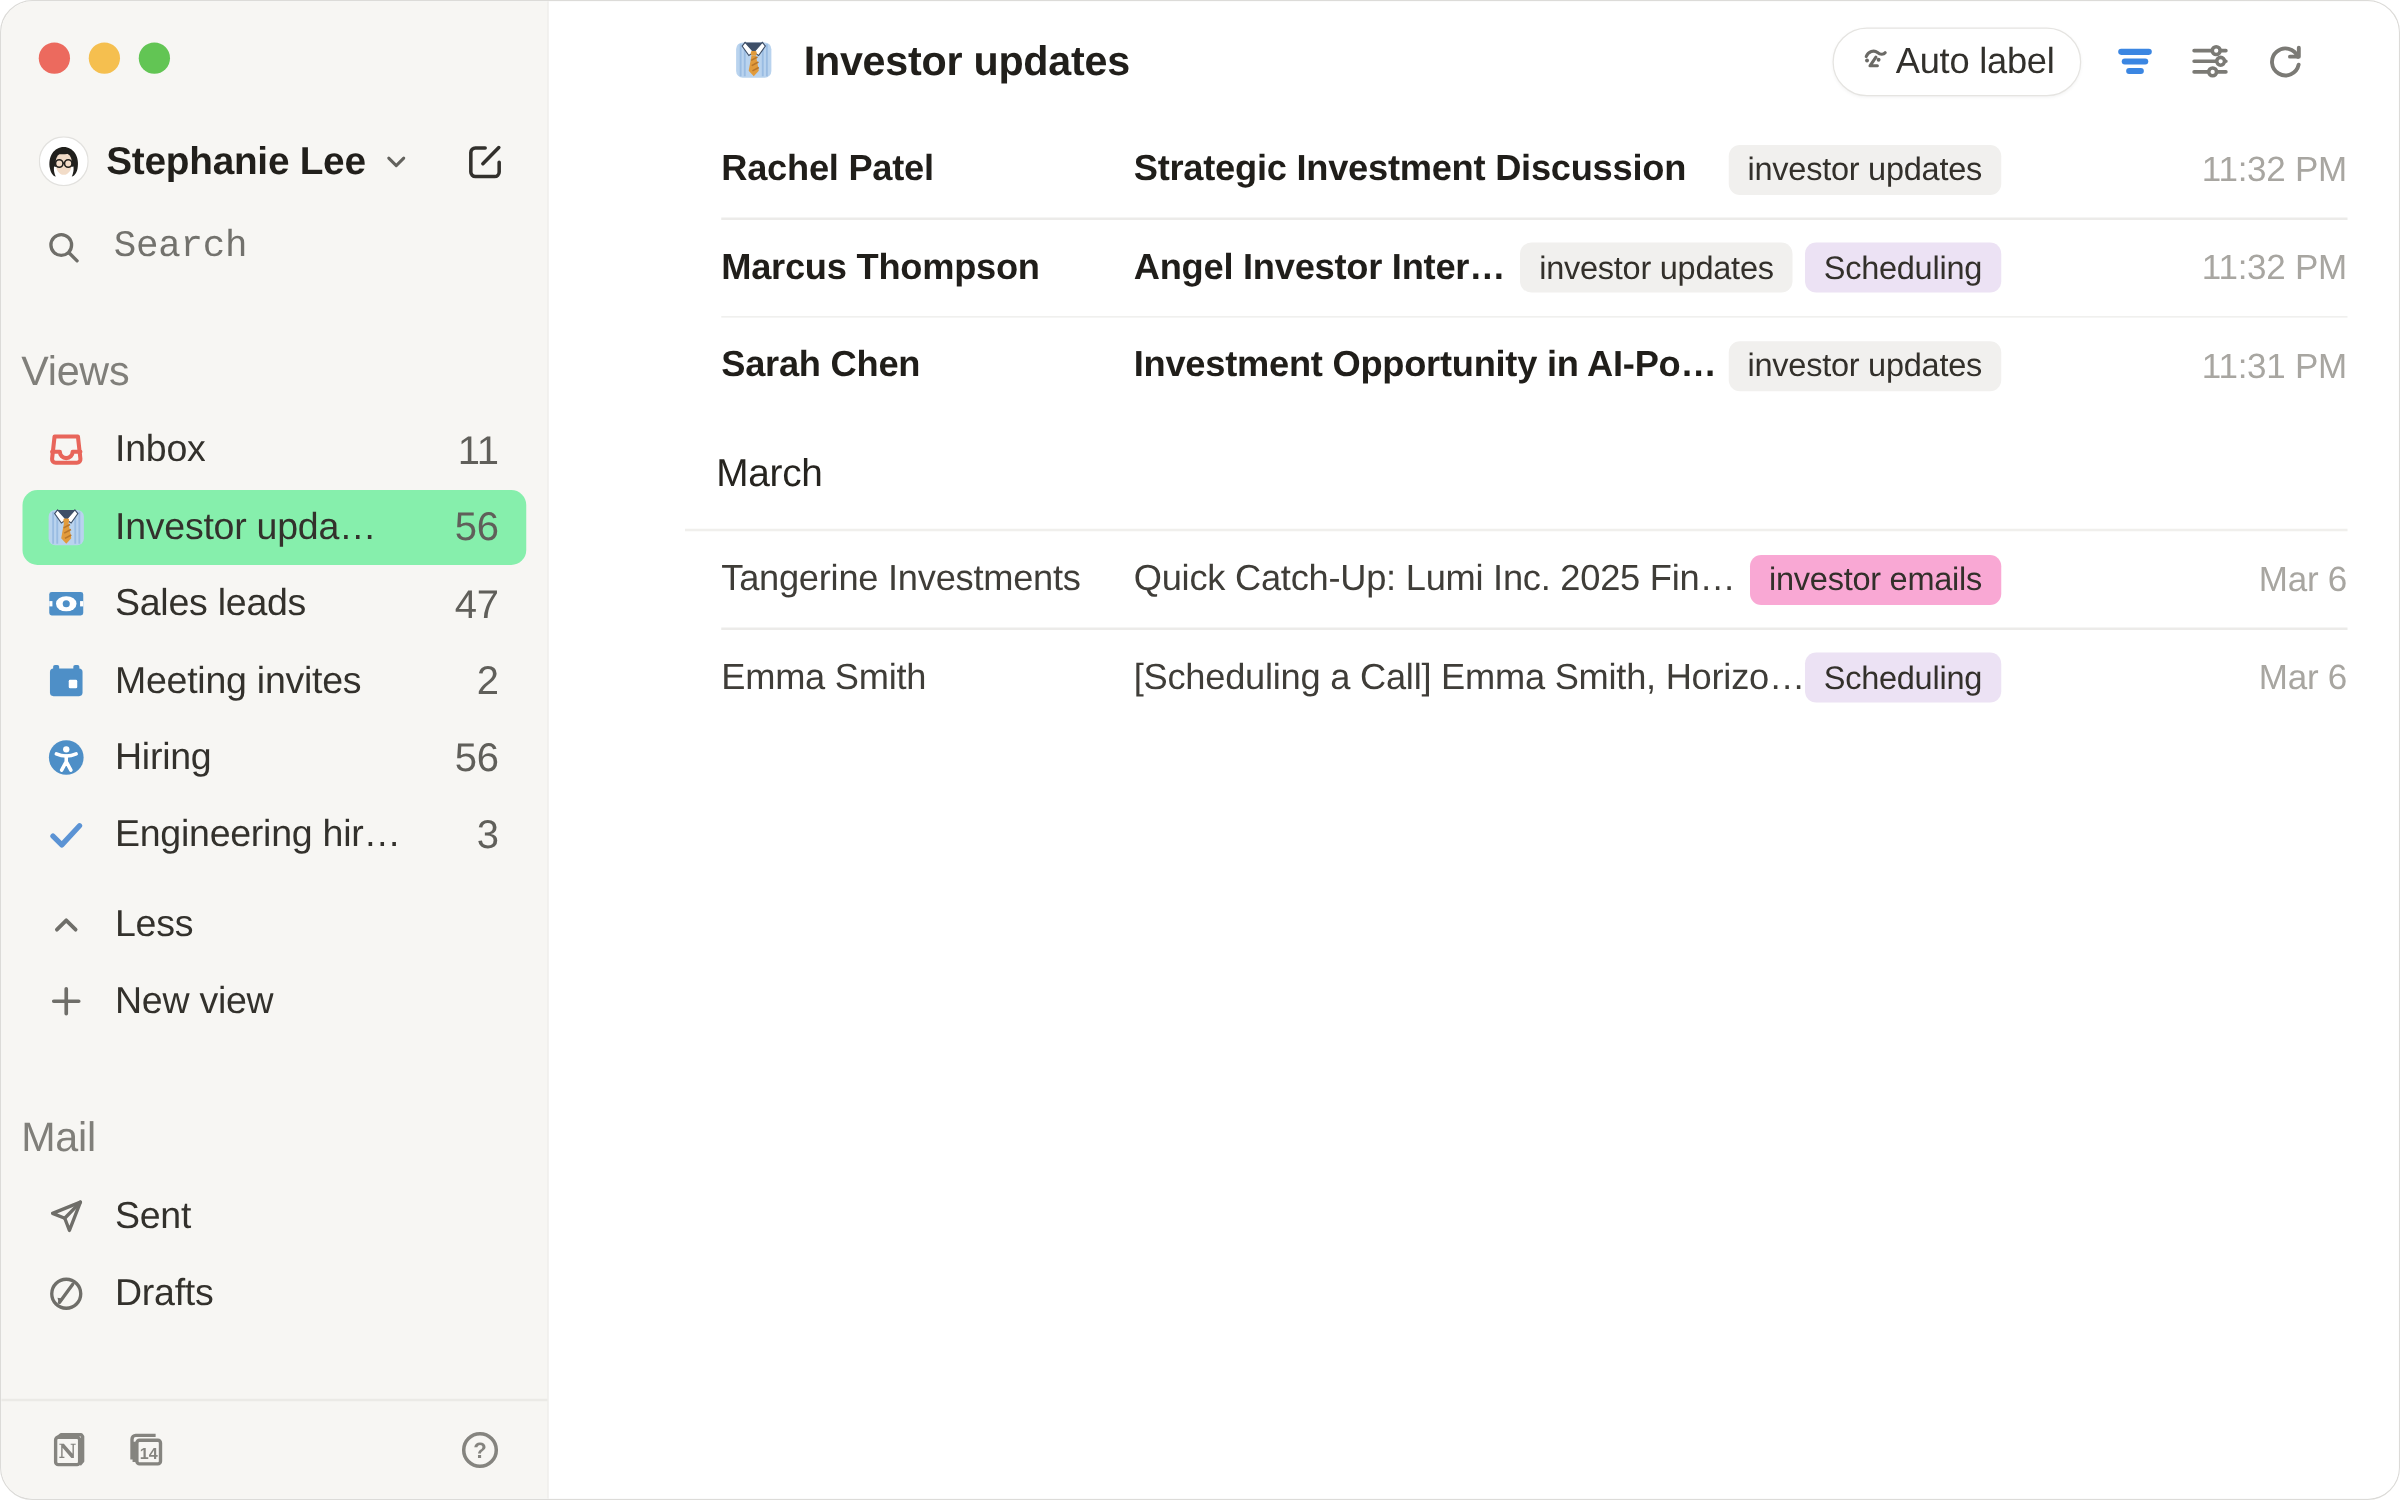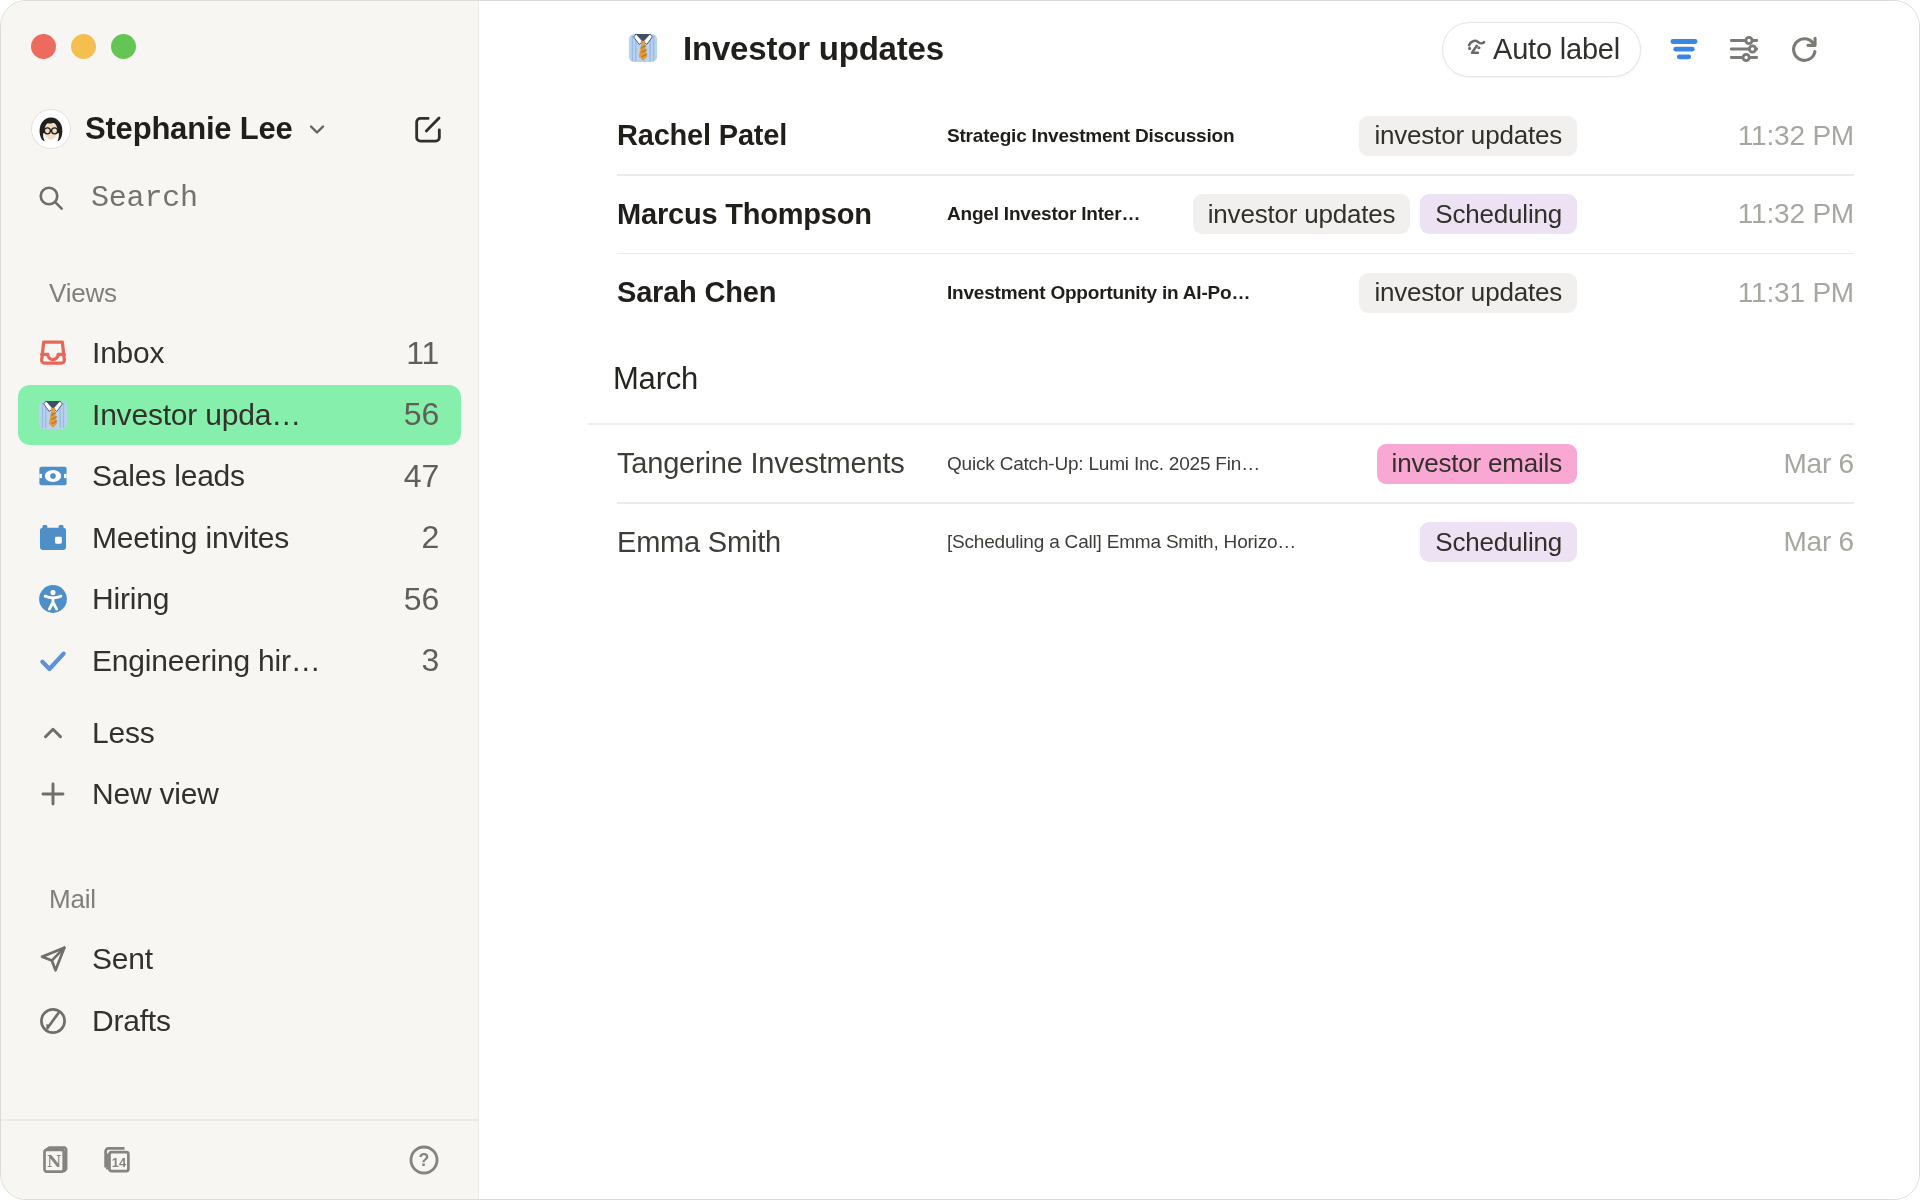--- a/index.html
+++ b/index.html
@@ -1,31 +1,31 @@
 <!DOCTYPE html>
 <html><head>
 <meta charset="utf-8">
 <style>
   * { margin:0; padding:0; box-sizing:border-box; }
   html,body { width:1920px; height:1200px; background:#fff; font-family:"Liberation Sans",sans-serif; letter-spacing:-0.2px; }
   .app { position:absolute; inset:0; display:flex; border-radius:26px; border:1px solid #dcdbd8; overflow:hidden; background:#fff; }
 
   
-  .sidebar { position:relative; width:478px; flex:none; background:#f7f6f3; border-right:1px solid #eceae7; }
+  .sidebar { position:relative; width:438px; flex:none; background:#f7f6f3; border-right:1px solid #eceae7; }
   .traffic { position:absolute; top:33px; left:30px; display:flex; gap:15px; }
   .tl { width:25px; height:25px; border-radius:50%; }
   .user-row { margin:105px 33px 0 30px; height:46px; display:flex; align-items:center; cursor:default; }
   .avatar { width:40px; height:40px; flex:none; }
   .user-name { margin-left:14px; font-size:31px; font-weight:600; color:#211f1b; }
   .chev { margin-left:12px; width:24px; height:24px; }
   .compose { margin-left:auto; width:34px; height:34px; background:none; border:none; }
   .search-row { margin:26px 33px 0 30px; height:40px; display:flex; align-items:center;font-family:Liberation Mono, monospace; }
   .icon-box { width:40px; height:40px; flex:none; display:flex; align-items:center; justify-content:center; }
   .search-label { margin-left:20px; font-size:30px; color:#73726d; }
-  .sec-label { margin:60px 0 14px 48px; font-size:26px; color:#807f7a; }
+  .sec-label { margin:60px 0 14px 16px; font-size:33px; color:#807f7a; }
   .side-item { height:60px; margin:1.5px 17px; padding:0 22px 0 16px; border-radius:12px; display:flex; align-items:center; font-size:30px; color:#33312c; cursor:default; }
   .side-item.selected { background:#86efac; }
   .si-icon { width:38px; height:38px; flex:none; display:flex; align-items:center; justify-content:center; margin-right:20px; }
   .si-label { overflow:hidden; white-space:nowrap; }
   .si-count { margin-left:auto; font-size:32px; color:#605f5a; }
   #actions-list { margin-top:12px; }
   .side-footer { position:absolute; left:0; right:0; bottom:0; height:80px; border-top:2px solid #ebeae6; display:flex; align-items:center; padding:0 36px 0 36px; gap:26px; }
   .foot-btn { width:36px; height:36px; background:none; border:none; display:flex; align-items:center; justify-content:center; }
   .foot-btn.help { margin-left:auto; }
 
@@ -37,21 +37,21 @@
   .auto-btn { margin-left:auto; height:55px; display:flex; align-items:center; padding:0 20px;
               background:#fff; border:1px solid #e5e4e1; border-radius:28px; box-shadow:0 1px 3px rgba(0,0,0,.05);
               font-size:29px; font-weight:500; color:#32302c; font-family:inherit; letter-spacing:-0.2px; }
   .tool-btn { margin-left:26px; width:34px; height:34px; background:none; border:none; display:flex; align-items:center; justify-content:center; }
   .tool-btn:first-of-type { margin-left:31px; }
 
   .mail-row { height:77px; display:flex; align-items:center; padding:0 65px 0 106px; }
   .dot-col { width:32px; flex:none; }
   .unread-dot { width:13px; height:13px; border-radius:50%; }
   .row-sender { width:330px; flex:none; font-size:29px; color:#3f3d38; overflow:hidden; white-space:nowrap; }
-  .row-subject { flex:0 1 auto; min-width:0; font-size:19px; color:#3f3d38; overflow:hidden; white-space:nowrap; }
+  .row-subject { flex:0 1 auto; min-width:0; font-size:29px; color:#3f3d38; overflow:hidden; white-space:nowrap; }
   .mail-row.unread .row-sender { font-weight:700; color:#201e1a; }
   .mail-row.unread .row-subject { font-weight:600; color:#201e1a; }
   .row-tags { margin-left:auto; display:flex; gap:10px; flex:none; }
   .tag { height:40px; display:flex; align-items:center; padding:0 15px; border-radius:9px; font-size:26px; font-weight:500; color:#33302b; white-space:nowrap; }
   .row-time { width:277px; flex:none; text-align:right; font-size:28px; color:#a8a6a1; }
   .row-div { height:1.5px; background:#ecebe9; margin:0 65px 0 138px; }
   .group-label { margin-top:30px; padding-left:134px; font-size:31px; font-weight:500; color:#26241f; }
   .group-div { height:2px; background:#f0efec; margin:26px 65px 0 109px; }
 </style>
 </head>

